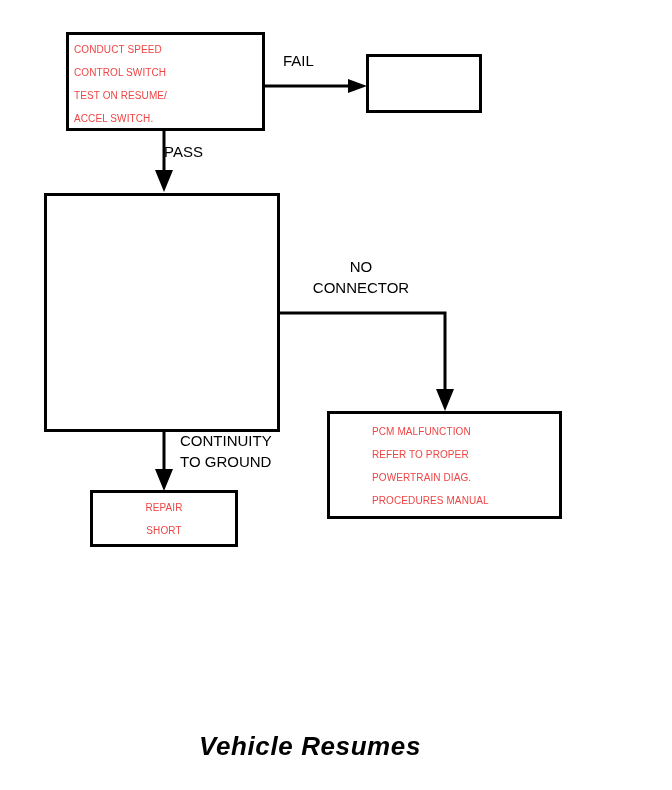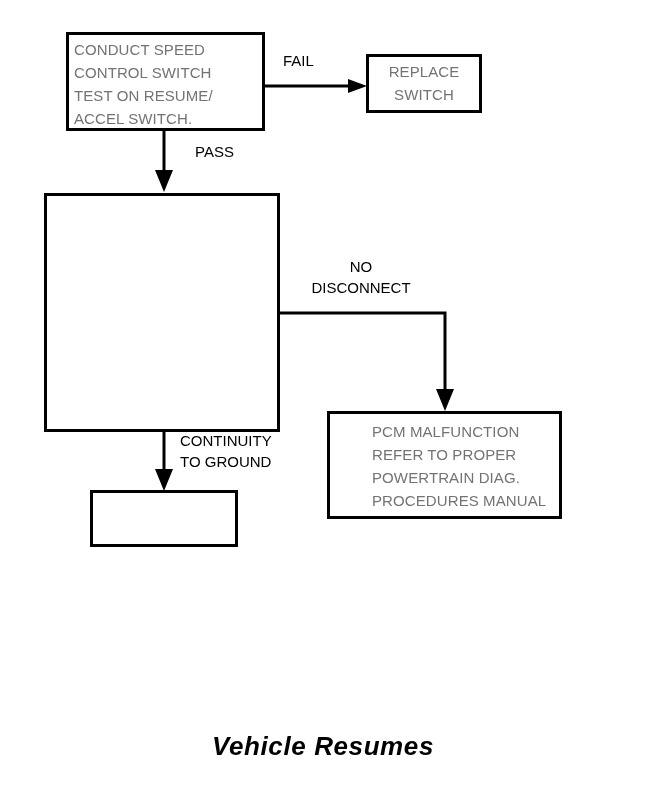--- a/index.html
+++ b/index.html
@@ -37,24 +37,24 @@
     stroke-width: 3;
     fill: none;
   }
   .arrow-head {
     fill: #000000;
     stroke: none;
   }
   .box-text {
     position: absolute;
     font-family: "Liberation Sans", sans-serif;
-    font-size: 15px;
+    font-size: 10px;
     line-height: 23px;
     letter-spacing: 0.1px;
-    color: #737373;
+    color: #ef4444;
     white-space: pre-line;
   }
   .edge-label {
     position: absolute;
     font-family: "Liberation Sans", sans-serif;
     font-size: 15px;
     line-height: 21px;
     color: #000000;
     white-space: pre-line;
   }
@@ -66,21 +66,20 @@
     left: 0;
     top: 731px;
     width: 620px;
     text-align: center;
     font-family: "Liberation Sans", sans-serif;
     font-style: italic;
     font-weight: bold;
     font-size: 26px;
     letter-spacing: 0.6px;
     color: #000000;
-    margin-left: 13px;
   }
 </style>
 </head>
 <body>
 
 <div id="diagram-root">
 
   <svg id="flow" viewBox="0 0 672 790">
 
     <rect class="box-rect" x="67.5" y="33.5" width="196" height="96"></rect>
@@ -104,35 +103,35 @@
 
     <line class="flow-line" x1="164" y1="430" x2="164" y2="478"></line>
     <polygon class="arrow-head" points="164,491 155,469 173,469"></polygon>
   </svg>
 
   <div class="box-text" style="left:74px; top:38px; width:190px;">CONDUCT SPEED
 CONTROL SWITCH
 TEST ON RESUME/
 ACCEL SWITCH.</div>
 
-  <div class="box-text centered" style="left:368px; top:60px; width:112px;">REPLACE
-SWITCH</div>
 
 
   <div class="box-text" style="left:336px; top:420px; width:224px;margin-left:36px;">PCM MALFUNCTION
 REFER TO PROPER
 POWERTRAIN DIAG.
 PROCEDURES MANUAL</div>
 
+  <div class="box-text centered" style="left:92px; top:496px; width:144px;">REPAIR
+SHORT</div>
 
   <div class="edge-label" style="left:283px; top:50px;">FAIL</div>
 
-  <div class="edge-label" style="left:195px; top:141px;">PASS</div>
+  <div class="edge-label" style="left:164px; top:141px;">PASS</div>
 
   <div class="edge-label centered" style="left:296px; top:256px; width:130px;">NO
-DISCONNECT</div>
+CONNECTOR</div>
 
   <div class="edge-label" style="left:180px; top:430px; width:135px;">CONTINUITY
 TO GROUND</div>
 
   <div id="caption">Vehicle Resumes</div>
 
 </div>
 
 </body></html>

